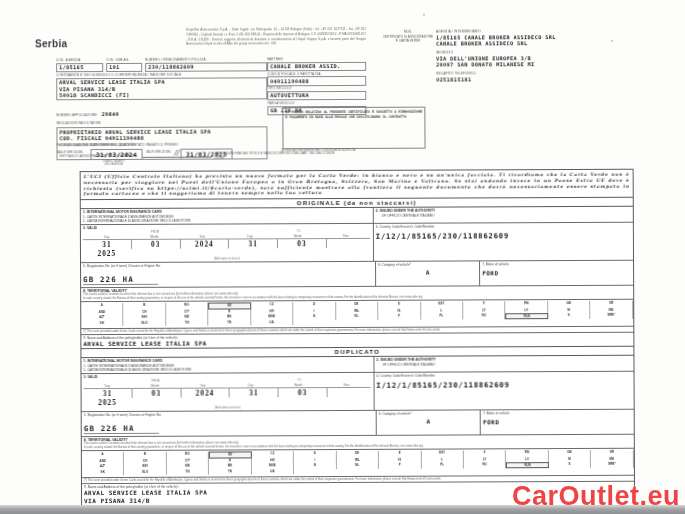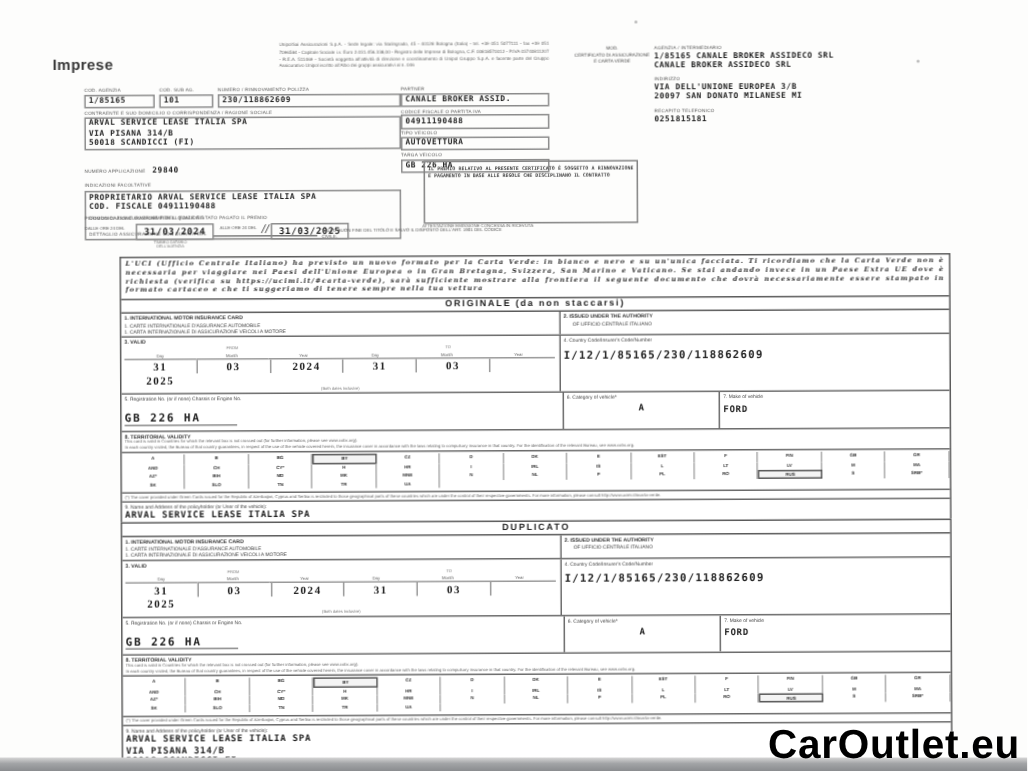--- a/index.html
+++ b/index.html
@@ -80,30 +80,30 @@
   .iss-co{text-align:center;font-size:3.4px;font-weight:bold;color:#333;}
   .iss-print{font-size:2.8px;line-height:1.35;color:#666;text-align:justify;}
   .sig svg{display:block;margin:1px auto 0;}
   .cat{padding:1px 3px 2px;}
   .cat-rows span{display:inline-block;margin-right:26px;font-size:3.1px;color:#444;}
   .catlbl{font-size:3.2px;font-weight:bold;color:#333;}
 
   .scanstrip{position:absolute;left:0;right:0;bottom:0;height:9px;
              background:linear-gradient(to bottom,#d6d6d6 0%,#a2a4a6 45%,#8a8c8f 100%);}
   .wm{position:absolute;right:5px;bottom:2px;font-size:27px;font-weight:bold;letter-spacing:.5px;
-      color:#000000;text-shadow:0 0 1px #ffffff;font-family:"Liberation Sans",sans-serif;}
+      color:#ef4444;text-shadow:0 0 1px #ffffff;font-family:"Liberation Sans",sans-serif;}
   .speck{position:absolute;width:2px;height:2px;border-radius:50%;background:#b9b9b9;}
 </style>
 </head>
 <body>
 
 <div class="page">
   <div class="skew">
 
-    <div class="abs logo">Imprese</div>
+    <div class="abs logo">Serbia</div>
     <div class="abs cprint">UnipolSai Assicurazioni S.p.A. - Sede legale: via Stalingrado, 45 - 40128 Bologna (Italia) - tel. +39 051 5077111 - fax +39 051 7096584 - Capitale Sociale i.v. Euro 2.031.456.338,00 - Registro delle Imprese di Bologna, C.F. 00818570012 - P.IVA 03740811207 - R.E.A. 511469 - Società soggetta all'attività di direzione e coordinamento di Unipol Gruppo S.p.A. e facente parte del Gruppo Assicurativo Unipol iscritto all'Albo dei gruppi assicurativi al n. 046</div>
 
     <div class="abs modbox">
       <div>MOD.</div>
       <div>CERTIFICATO DI ASSICURAZIONE</div>
       <div>E CARTA VERDE</div>
     </div>
 
     <div class="abs agency">
       <div class="lbl">AGENZIA / INTERMEDIARIO</div>

